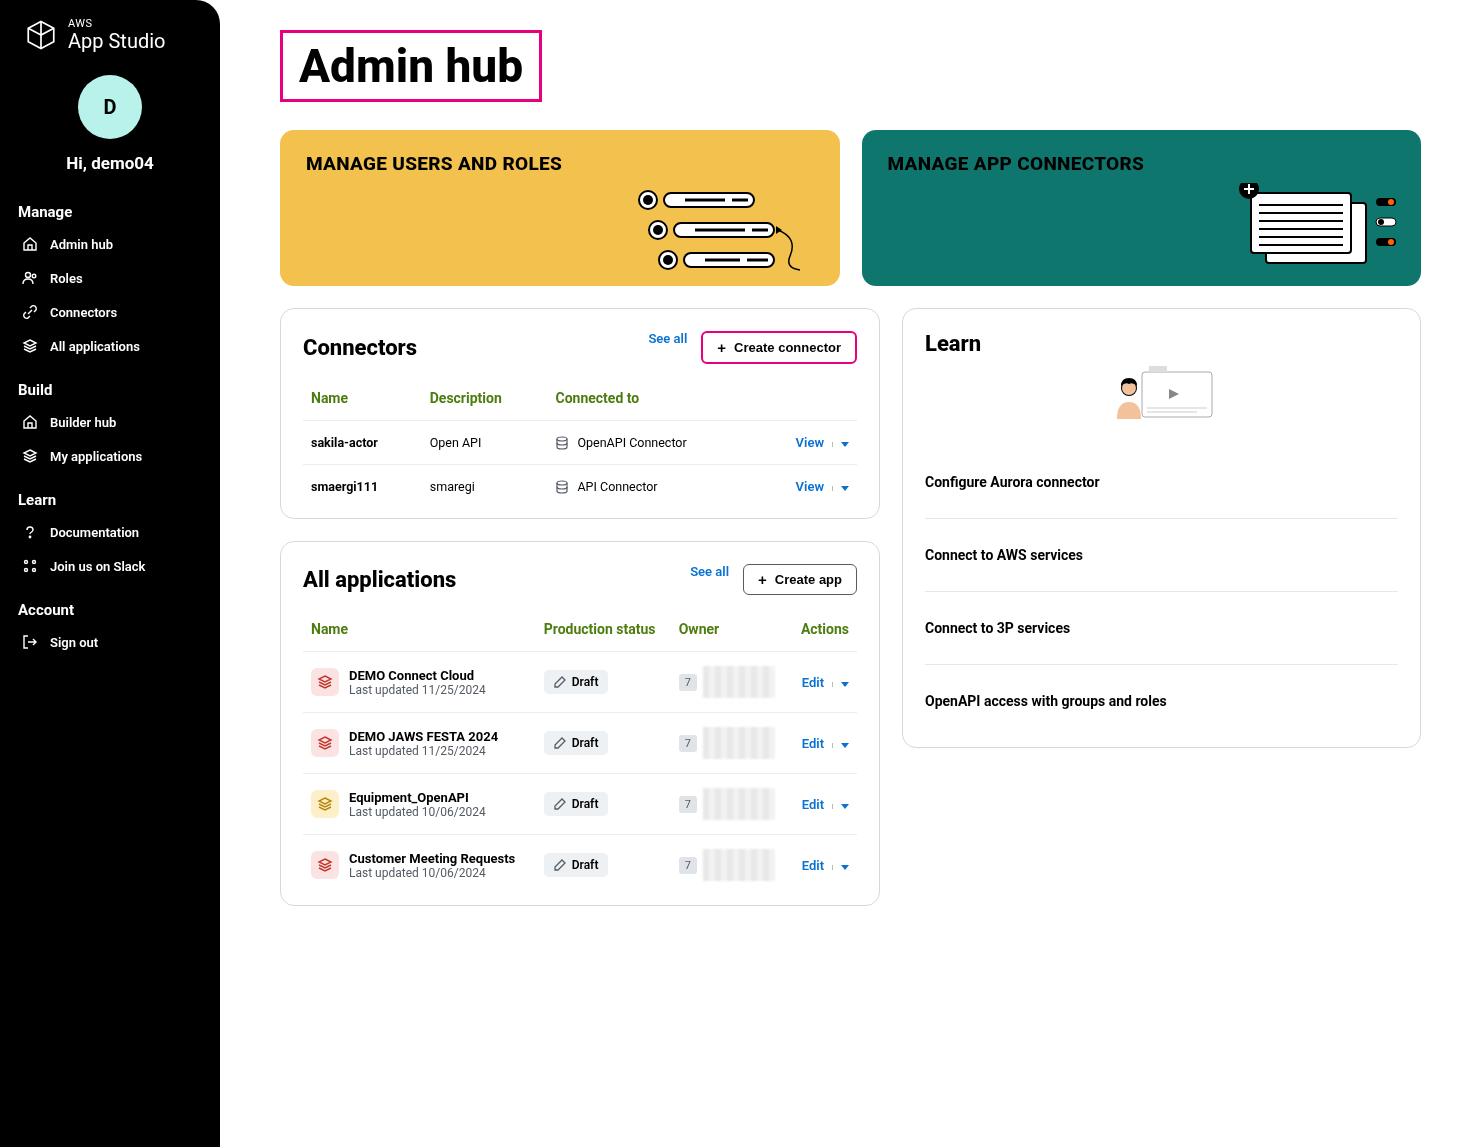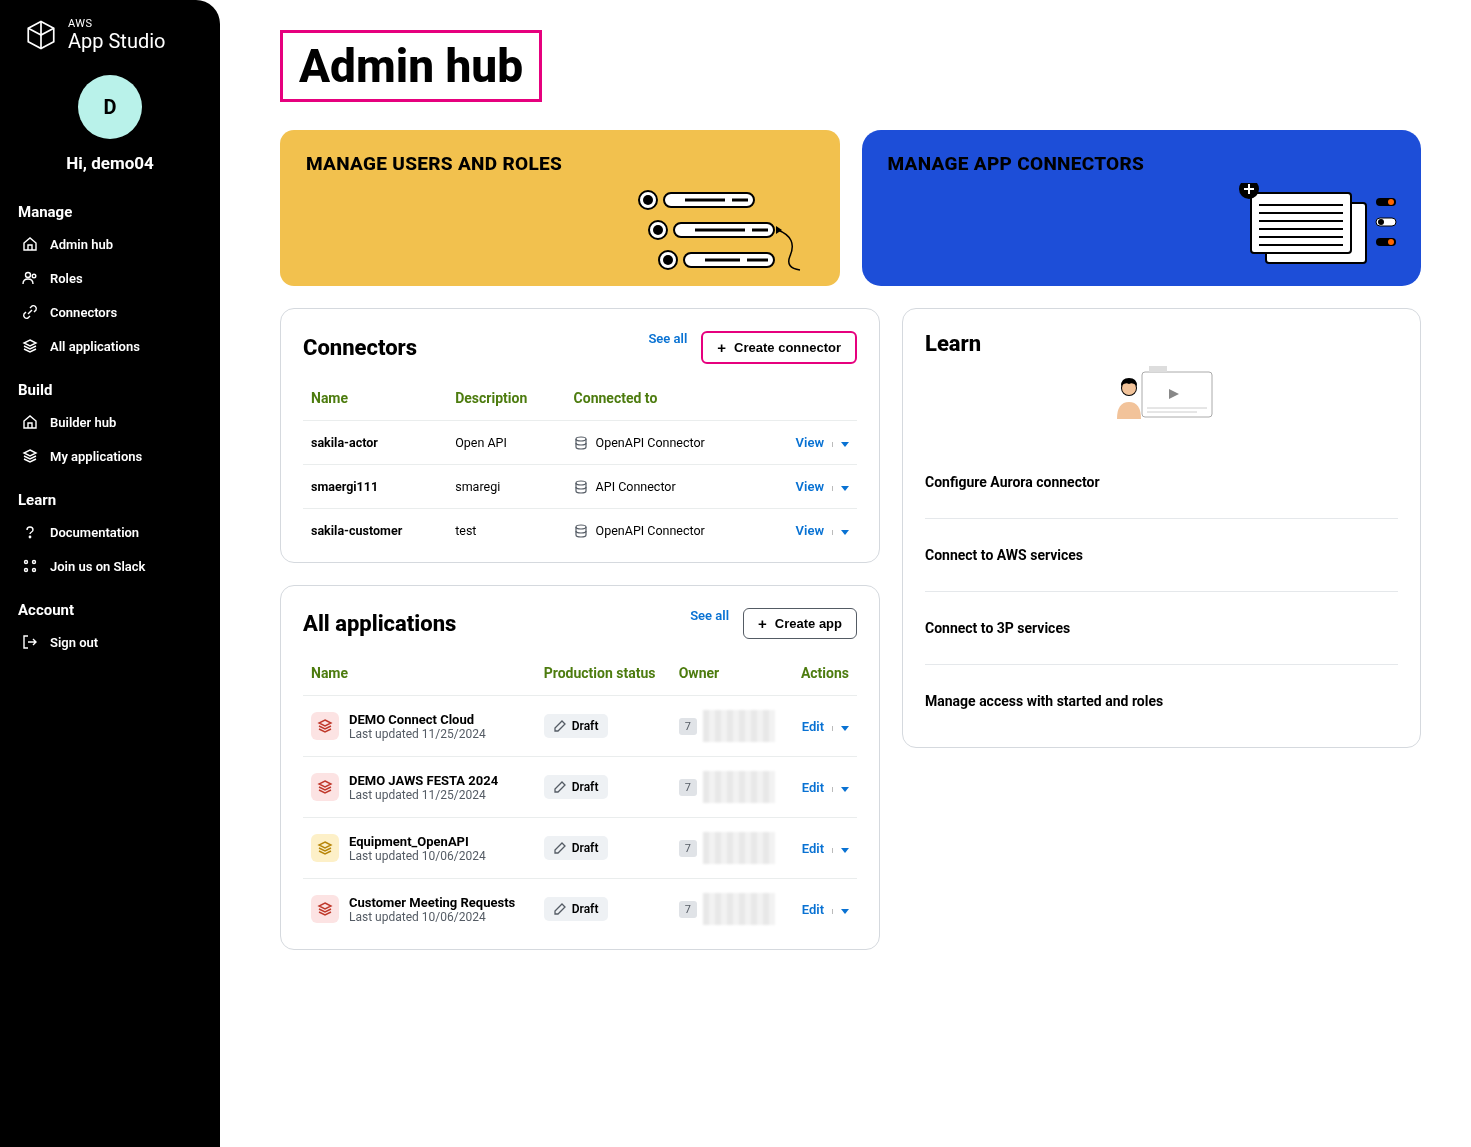--- a/index.html
+++ b/index.html
@@ -22,21 +22,21 @@
 .nav-icon { width: 16px; height: 16px; display:flex; align-items:center; justify-content:center; }
 
 
 .main { flex: 1; padding: 30px 50px 0 60px; overflow-y: auto; }
 .page-title { font-size: 46px; font-weight: 800; border: 3px solid #e6007e; display: inline-block; padding: 6px 16px; margin-bottom: 28px; }
 
 .cards-row { display: flex; gap: 22px; margin-bottom: 22px; }
 .card { flex: 1; border-radius: 14px; padding: 22px 26px; height: 156px; position: relative; overflow: hidden; cursor: pointer; }
 .card-title { font-size: 19px; font-weight: 800; letter-spacing: 0.3px; }
 .card-yellow { background: #f2c14e; }
-.card-orange { background: #1d4ed8; color: #000; border-radius: 19px; }
+.card-orange { background: #0f766e; color: #000; }
 .card-illus { position:absolute; right:20px; bottom:8px; }
 
 .content-row { display: flex; gap: 22px; }
 .content-col-left { flex: 0 0 600px; display: flex; flex-direction: column; gap: 22px; }
 .content-col-right { flex: 1; }
 
 .panel { border: 1px solid #d5d9de; border-radius: 14px; padding: 22px 22px 10px; background: #fff; }
 .panel-header { display: flex; align-items: center; justify-content: space-between; margin-bottom: 16px; }
 .panel-title { font-size: 22px; font-weight: 800; }
 .panel-actions { display: flex; gap: 14px; }
@@ -314,39 +314,20 @@
                           <path d="M2 7c0 1.1 2.2 2 5 2s5-.9 5-2"></path>
                         </svg>
                       </span>
                       <span>API Connector</span>
                     </span>
                   </td>
     <td class="action-cell"><span class="action-link">View</span><span class="caret-btn">
                       <span class="caret"></span>
                     </span></td>
                 </tr>
-                <tr>
-    <td><b>sakila-customer</b></td>
-    <td>test</td>
-    <td>
-                    <span class="conn-to">
-                      <span class="db-icon">
-                        <svg viewBox="0 0 14 14" fill="none" stroke="#545b64" stroke-width="1.2">
-                          <ellipse cx="7" cy="3" rx="5" ry="2"></ellipse>
-                          <path d="M2 3v8c0 1.1 2.2 2 5 2s5-.9 5-2V3"></path>
-                          <path d="M2 7c0 1.1 2.2 2 5 2s5-.9 5-2"></path>
-                        </svg>
-                      </span>
-                      <span>OpenAPI Connector</span>
-                    </span>
-                  </td>
-    <td class="action-cell"><span class="action-link">View</span><span class="caret-btn">
-                      <span class="caret"></span>
-                    </span></td>
-                </tr>
               </tbody>
           </table>
         </div>
 
         <div class="panel">
           <div class="panel-header">
             <div class="panel-title">All applications</div>
             <div class="panel-actions">
               <span class="link">See all</span>
               <button class="btn">
@@ -499,19 +480,19 @@
               <circle cx="22" cy="24" r="8" fill="#000"></circle>
               <path d="M10 55 Q10 38 22 38 Q34 38 34 55 Z" fill="#f2c39a"></path>
               <circle cx="22" cy="24" r="7" fill="#f2c39a"></circle>
               <path d="M14 22 Q14 14 22 14 Q30 14 30 22 Q26 18 22 20 Q18 18 14 22" fill="#000"></path>
             </svg>
           </div>
           <div id="learn-items">
               <div class="learn-item">Configure Aurora connector</div>
               <div class="learn-item">Connect to AWS services</div>
               <div class="learn-item">Connect to 3P services</div>
-              <div class="learn-item">Manage access with started and roles</div>
+              <div class="learn-item">OpenAPI access with groups and roles</div>
             </div>
         </div>
       </div>
     </div>
   </main>
 </div>
 
 </body></html>

